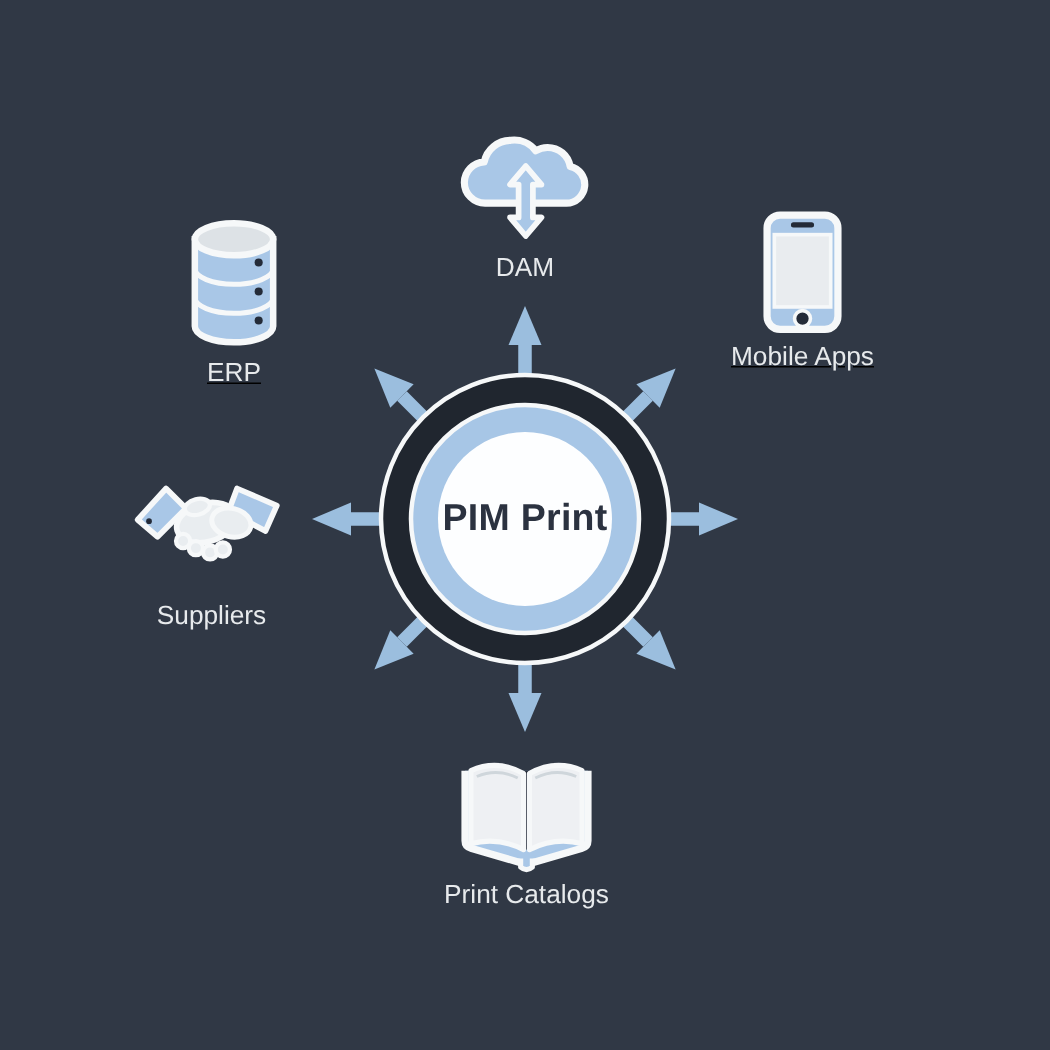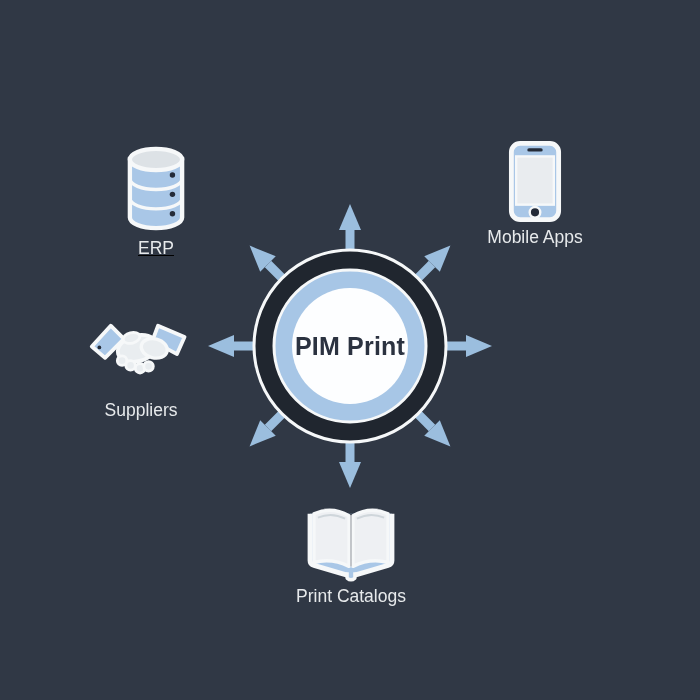--- a/index.html
+++ b/index.html
@@ -36,21 +36,21 @@
   .node .icon { display: block; line-height: 0; }
   .node-label {
     margin-top: 2px;
     font-size: 17.5px;
     color: #e7eaec;
     text-align: center;
     white-space: pre-line;
     line-height: 1.45;
   }
   .node-dam       { left: 265px; top: 84px;  }
-  .node-mobile    { left: 450px; top: 140px; }
+  .node-mobile    { left: 450px; top: 140px; text-decoration: underline; }
   .node-ecommerce { left: 467px; top: 298px; }
   .node-print     { left: 266px; top: 504px; }
   .node-suppliers { left: 56px;  top: 318px; }
   .node-suppliers .node-label { margin-top: 6px; }
   .node-erp       { left: 71px;  top: 145px; text-decoration: underline; }
 </style>
 </head>
 <body>
 
 <div class="canvas">
@@ -92,20 +92,29 @@
     </g>
     <g>
       <circle cx="350" cy="346" r="96" fill="#20262f" stroke="#f6f8f9" stroke-width="3"></circle>
       <circle cx="350" cy="346" r="76" fill="#a7c6e6" stroke="#f6f8f9" stroke-width="3"></circle>
       <circle cx="350" cy="346" r="58" fill="#fdfeff"></circle>
     </g>
   </svg>
 
   <div class="hub-label">PIM Print</div>
 
+  <div class="node node-dam">
+    <span class="icon">
+      <svg width="99" height="80" viewBox="0 0 104 84">
+        <path d="M41.5 10 a19 19 0 0 0 -18.6 15.2 A14.5 14.5 0 0 0 9 39.5 A14.5 14.5 0 0 0 23.5 54 h57 a13 13 0 0 0 2.6 -25.7 a16 16 0 0 0 -15.8 -13.3 a15.9 15.9 0 0 0 -8.3 2.3 A19 19 0 0 0 41.5 10 Z" fill="#a9c7e7" stroke="#f6f8f9" stroke-width="5" stroke-linejoin="round"></path>
+        <polygon points="52,28 41,41 47,41 47,64 41,64 52,77 63,64 57,64 57,41 63,41" fill="#a9c7e7" stroke="#f6f8f9" stroke-width="4" stroke-linejoin="round"></polygon>
+      </svg>
+    </span>
+    <span class="node-label">DAM</span>
+  </div>
 
   <div class="node node-mobile">
     <span class="icon">
       <svg width="54" height="83" viewBox="0 0 56 86">
         <rect x="3.5" y="3.5" width="49" height="79" rx="9" fill="#a9c7e7" stroke="#f6f8f9" stroke-width="5"></rect>
         <rect x="8.5" y="17" width="39" height="50" fill="#e9ecef" stroke="#f6f8f9" stroke-width="2.5"></rect>
         <rect x="20" y="8.5" width="16" height="3.5" rx="1.75" fill="#242b38"></rect>
         <circle cx="28" cy="75" r="5.5" fill="#242b38" stroke="#f6f8f9" stroke-width="2.5"></circle>
       </svg>
     </span>

